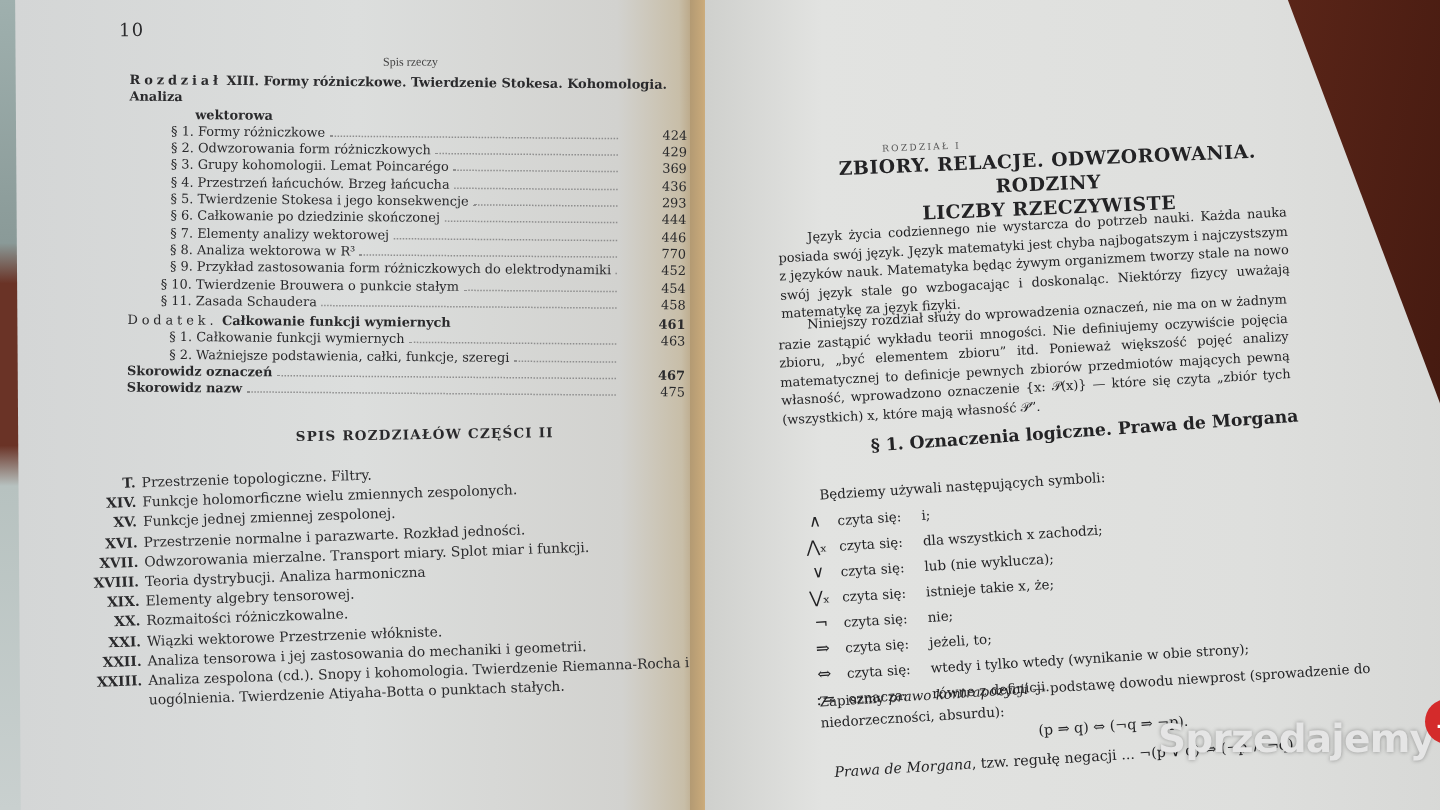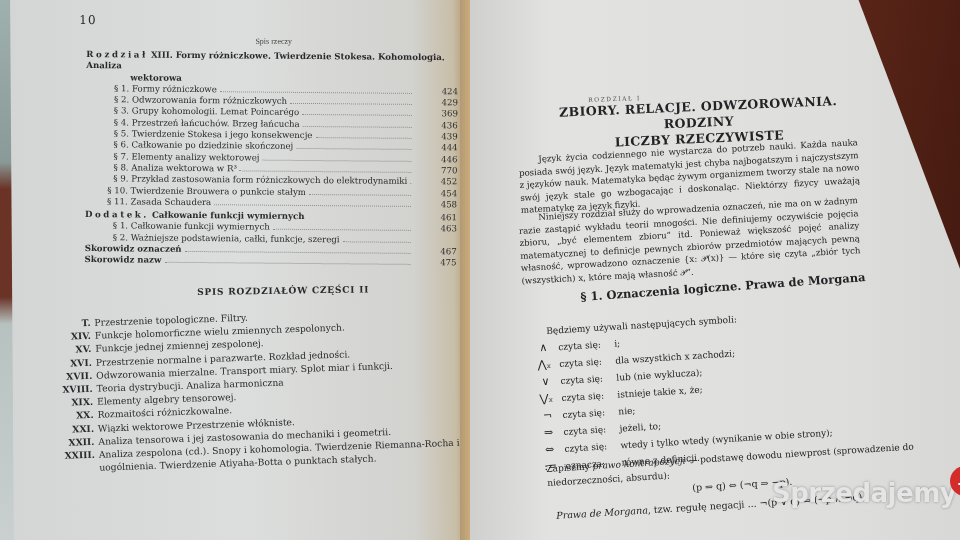--- a/index.html
+++ b/index.html
@@ -51,21 +51,21 @@
   }
   .toc .row .lbl { flex:none; }
   .toc .row .dots {
     flex:1; overflow:hidden; margin:0 3px;
     border-bottom:1.4px dotted #8e8e8e; height:6px;
   }
   .toc .row .num { flex:none; width:24px; text-align:right;margin-left:19px; }
   .toc .sec { padding-left:28px; }
   .toc .sec.wide { padding-left:22px; }
   .toc .dodatek { margin-top:2px; font-weight:bold; }
-  .toc .dodatek .sp { letter-spacing:2.6px; font-weight:bold;text-align:center; }
+  .toc .dodatek .sp { letter-spacing:2.6px; font-weight:normal;text-align:center; }
   .toc .index { font-weight:bold; }
   .part2-title {
     position:absolute; left:185px; top:288px; font-size:9px; font-weight:bold;
     letter-spacing:0.8px; transform:rotate(-0.5deg);
   }
   .part2 {
     position:absolute; left:34px; top:318px; width:430px;
     transform:rotate(-1.5deg); transform-origin:left top;
     font-size:9.2px; line-height:13.2px;
   }
@@ -162,21 +162,21 @@
         <span class="num">369</span>
       </div>
     <div class="row sec">
         <span class="lbl">§ 4. Przestrzeń łańcuchów. Brzeg łańcucha</span>
         <span class="dots"></span>
         <span class="num">436</span>
       </div>
     <div class="row sec">
         <span class="lbl">§ 5. Twierdzenie Stokesa i jego konsekwencje</span>
         <span class="dots"></span>
-        <span class="num">439</span>
+        <span class="num">293</span>
       </div>
     <div class="row sec">
         <span class="lbl">§ 6. Całkowanie po dziedzinie skończonej</span>
         <span class="dots"></span>
         <span class="num">444</span>
       </div>
     <div class="row sec">
         <span class="lbl">§ 7. Elementy analizy wektorowej</span>
         <span class="dots"></span>
         <span class="num">446</span>
@@ -198,37 +198,37 @@
       </div>
     <div class="row sec wide">
         <span class="lbl">§ 11. Zasada Schaudera</span>
         <span class="dots"></span>
         <span class="num">458</span>
       </div>
 
     <div class="row dodatek">
       <span class="lbl"><span class="sp">Dodatek.</span> <span>Całkowanie funkcji wymiernych</span></span>
       <span class="dots" style="border:none"></span>
-      <span class="num" style="font-weight:normal">461</span>
+      <span class="num" style="font-weight:bold">461</span>
     </div>
     <div class="row sec">
         <span class="lbl">§ 1. Całkowanie funkcji wymiernych</span>
         <span class="dots"></span>
         <span class="num">463</span>
       </div>
     <div class="row sec">
         <span class="lbl">§ 2. Ważniejsze podstawienia, całki, funkcje, szeregi</span>
         <span class="dots"></span>
         <span class="num"></span>
       </div>
 
     <div class="row index">
         <span class="lbl">Skorowidz oznaczeń</span>
         <span class="dots"></span>
-        <span class="num" style="font-weight:normal">467</span>
+        <span class="num" style="font-weight:bold">467</span>
       </div>
     <div class="row index">
         <span class="lbl">Skorowidz nazw</span>
         <span class="dots"></span>
         <span class="num" style="font-weight:normal">475</span>
       </div>
   </div>
 
   <div class="part2-title">SPIS ROZDZIAŁÓW CZĘŚCI II</div>
   <div class="part2">

